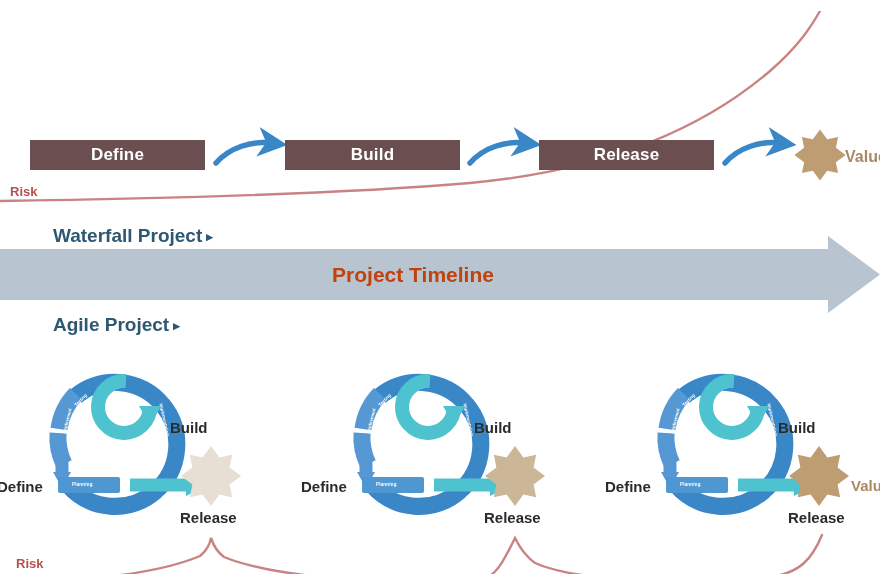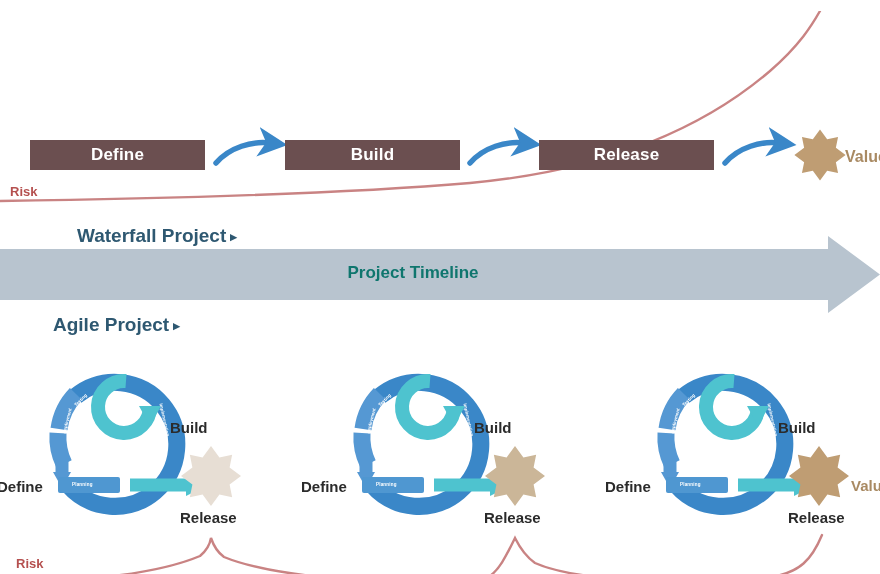--- a/index.html
+++ b/index.html
@@ -79,38 +79,38 @@
   }
 
   
   .section-head {
     position: absolute;
     color: #2e5871;
     font-size: 19px;
     font-weight: bold;
     white-space: nowrap;
   }
-  #head-waterfall { left: 53px; top: 214px; margin-left: 24px; }
+  #head-waterfall { left: 53px; top: 214px; }
   #head-agile     { left: 53px; top: 290px; margin-top: 13px; }
   .head-caret {
     display: inline-block;
     font-size: 13px;
     vertical-align: middle;
     margin-left: 4px;
     color: #2e5871;
   }
 
   
   #timeline-label {
     position: absolute;
     left: 0; top: 252px;
     width: 826px;
     text-align: center;
-    color: #0f766e;
-    font-size: 17px;
+    color: #c2410c;
+    font-size: 21px;
     font-weight: bold;
   }
 
   
   .cyc-define, .cyc-build, .cyc-release {
     position: absolute;
     color: #2b2b2b;
     font-weight: bold;
     white-space: nowrap;
   }

